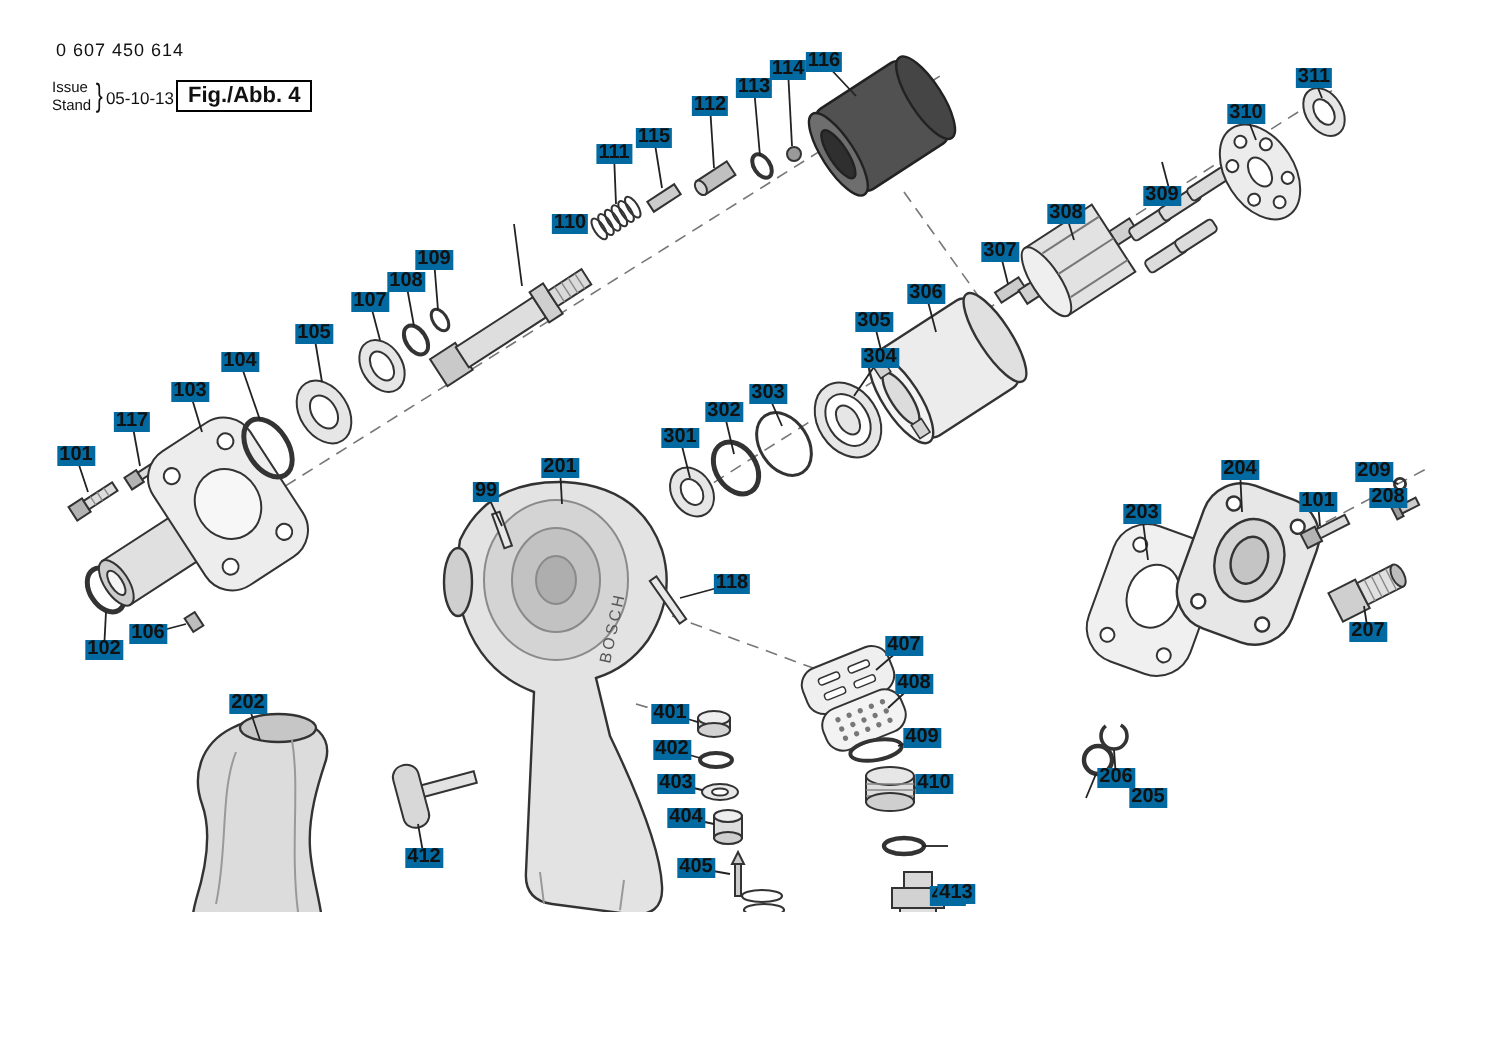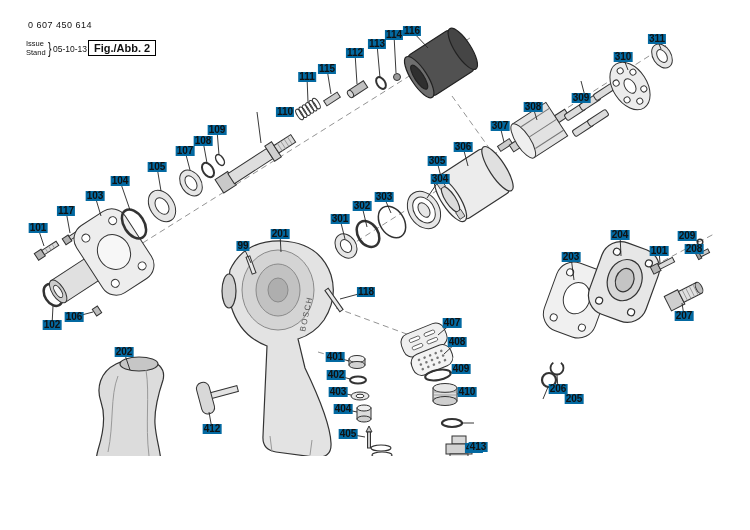--- a/index.html
+++ b/index.html
@@ -29,21 +29,21 @@
 
   <div class="issue-block">
     <div class="issue-lines">
       <div>Issue</div>
       <div>Stand</div>
     </div>
     <div class="brace">}</div>
     <div class="issue-date">05-10-13</div>
   </div>
 
-  <div class="fig-box">Fig./Abb. 2</div>
+  <div class="fig-box">Fig./Abb. 4</div>
 
   <svg id="diagram" width="750" height="530" viewBox="0 0 750 530">
 
     <g stroke="#777" stroke-width="0.8" stroke-dasharray="6 4">
       <line x1="58" y1="296" x2="470" y2="38"></line>
       <line x1="340" y1="252" x2="668" y2="44"></line>
       <line x1="548" y1="322" x2="714" y2="234"></line>
       <line x1="318" y1="352" x2="352" y2="362"></line>
       <line x1="336" y1="308" x2="412" y2="336"></line>
       <line x1="452" y1="96" x2="492" y2="152"></line>

